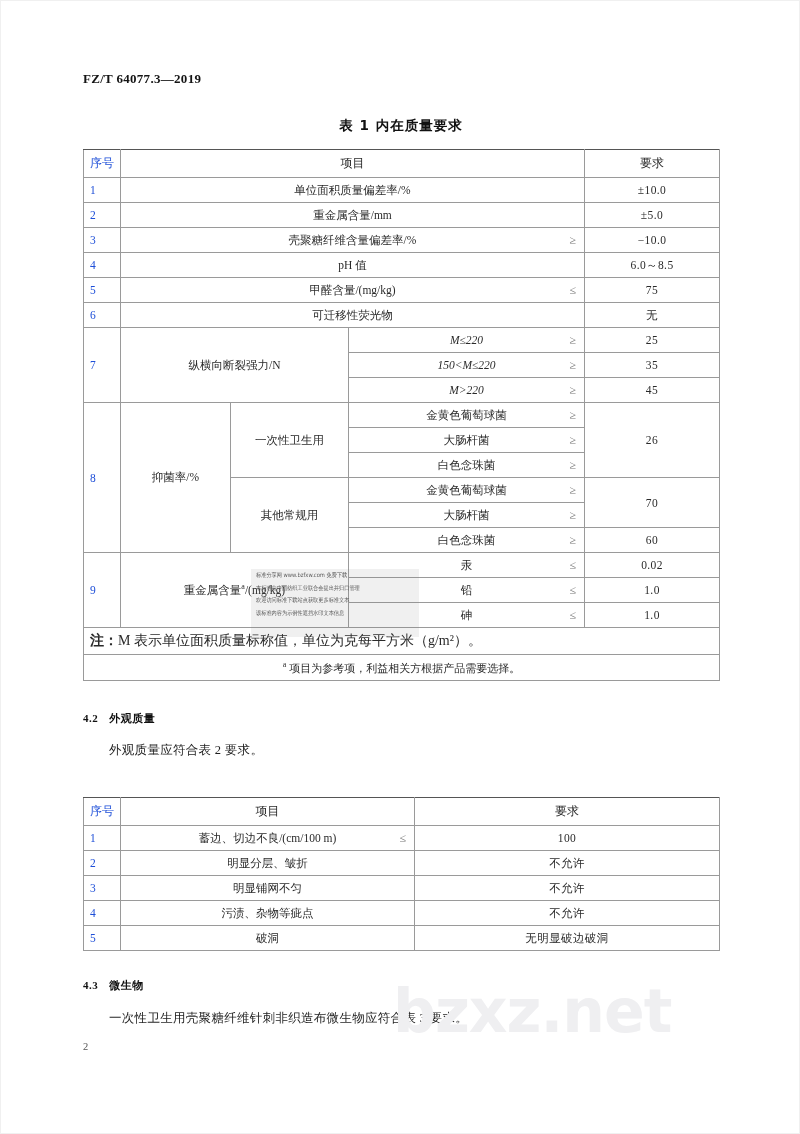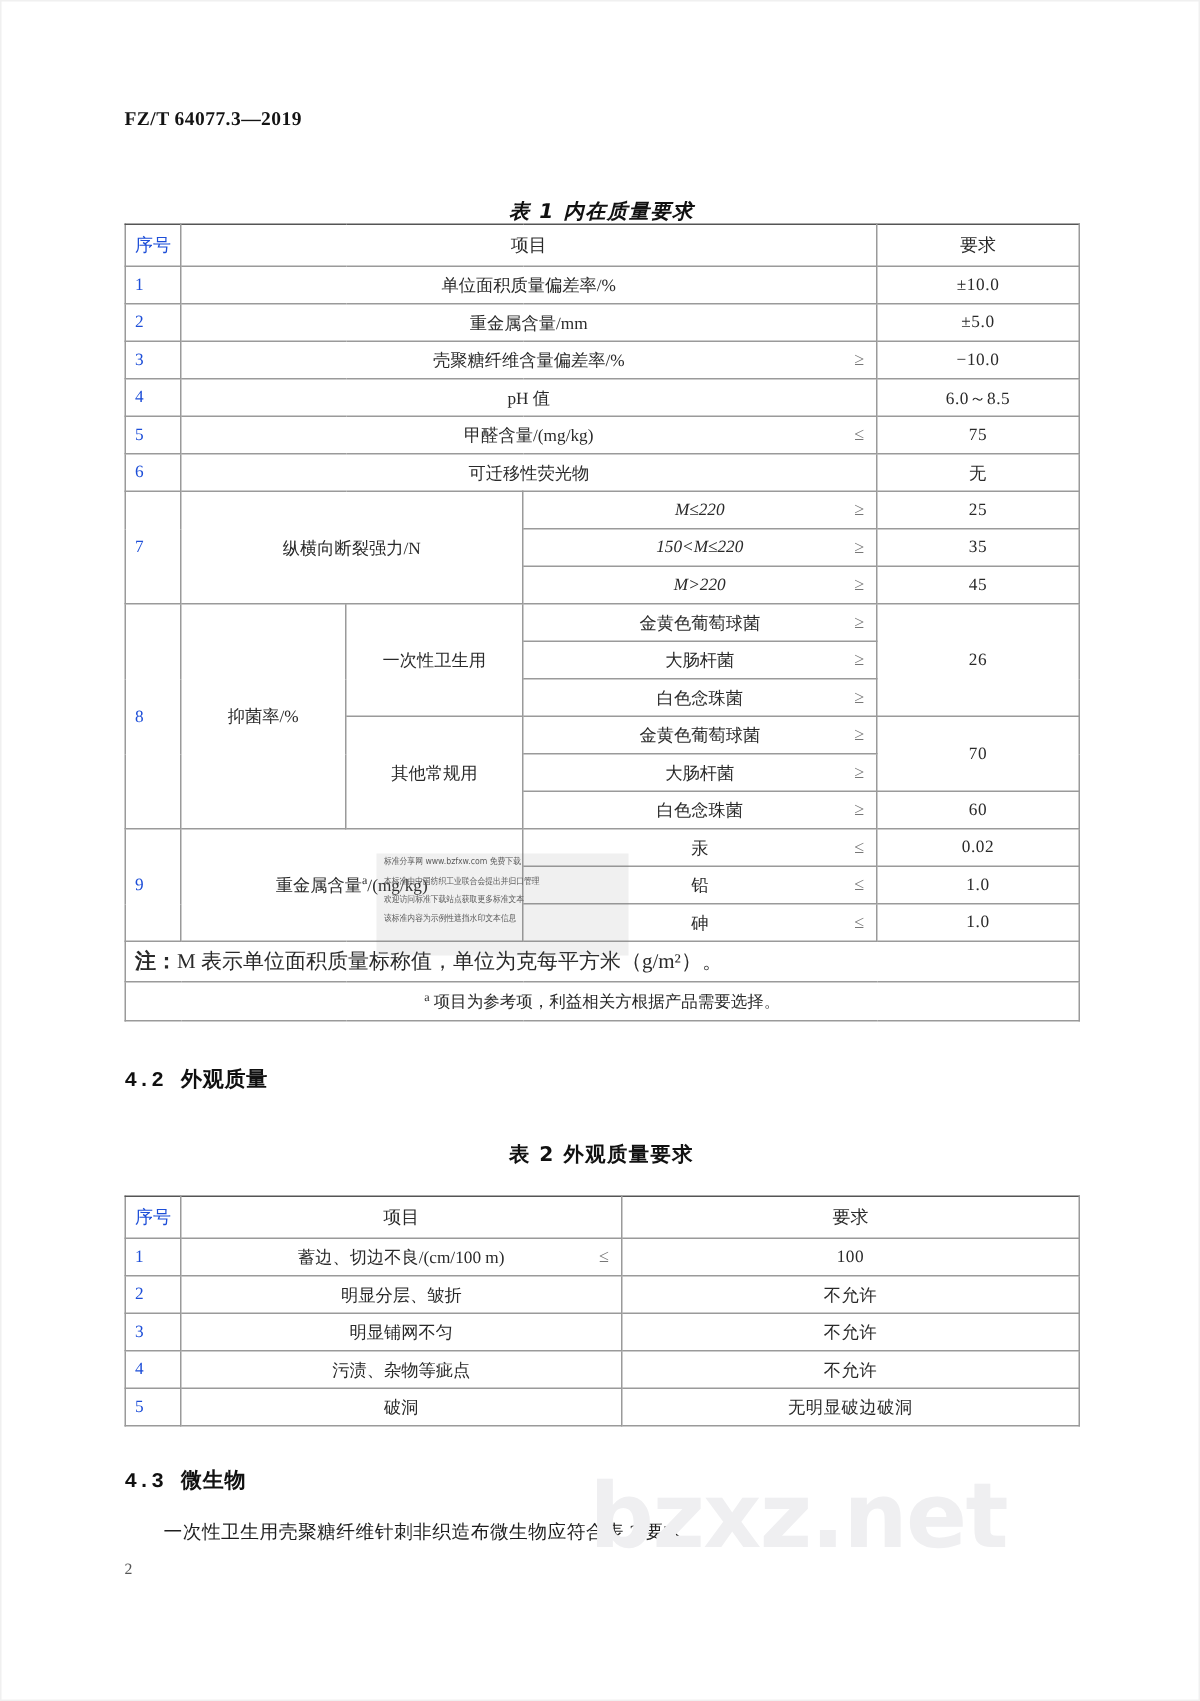--- a/index.html
+++ b/index.html
@@ -111,23 +111,23 @@
     height: 25px;
     font-size: 11px;
     padding-left: 22px;
     border-top: 1px solid #9a9a9a;
   }
   .sup { font-size: 8px; vertical-align: super; }
   .ital { font-style: italic; font-family: "Liberation Serif", serif; }
 
   
   .sec-head {
-    font-family: Liberation Mono, monospace;
+    font-family: Liberation Serif, serif;
     font-weight: bold;
-    font-size: 14px;
+    font-size: 11px;
     color: #111;
     letter-spacing: 0.5px;
   }
   .sec-head .num { margin-right: 11px; }
   .para {
     font-size: 12.5px;
     color: #1e1e1e;
     text-indent: 26px;
     letter-spacing: 0.3px;
   }
@@ -171,21 +171,21 @@
     transform: scaleY(1.15);
   }
 </style>
 </head>
 <body>
 
 <div class="page">
 
   <div class="doc-header">FZ/T 64077.3—2019</div>
 
-  <div class="content" style="top:131px;font-style:italic;">
+  <div class="content" style="top:116px;">
     <div class="table-caption">表 1   内在质量要求</div>
   </div>
 
   <div class="content" style="top:148px;">
     <table class="std">
       <colgroup>
         <col style="width:37px">
         <col style="width:110px">
         <col style="width:118px">
         <col style="width:236px">
@@ -356,25 +356,23 @@
           </td>
         </tr>
       </tbody>
     </table>
   </div>
 
   <div class="content" style="top:710px;">
     <div class="sec-head">
       <span class="num">4.2</span><span>外观质量</span>
     </div>
-  </div>
-
-  <div class="content" style="top:760px;">
-    <div class="table-caption">表 2   外观质量要求</div>
-  </div>
+    <div class="para" style="margin-top:16px;">外观质量应符合表 2 要求。</div>
+  </div>
+
 
   <div class="content" style="top:796px;">
     <table class="std">
       <colgroup>
         <col style="width:37px">
         <col style="width:294px">
         <col style="width:305px">
       </colgroup>
       <tbody>
         <tr class="thead outer-top">

